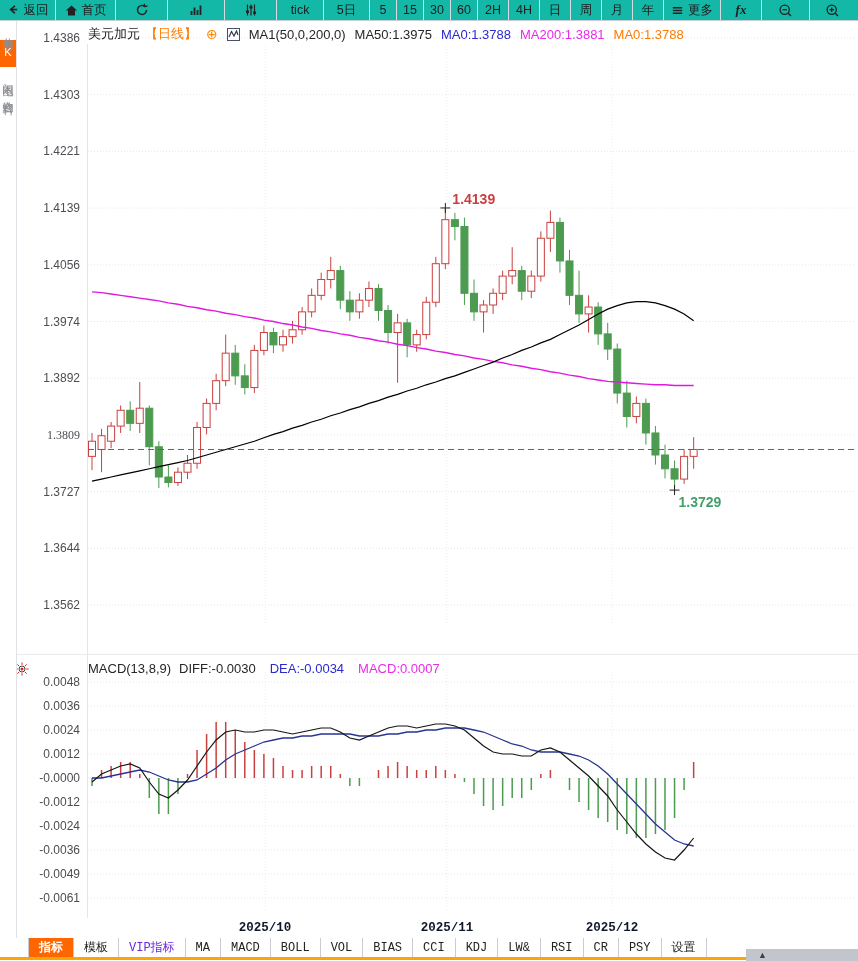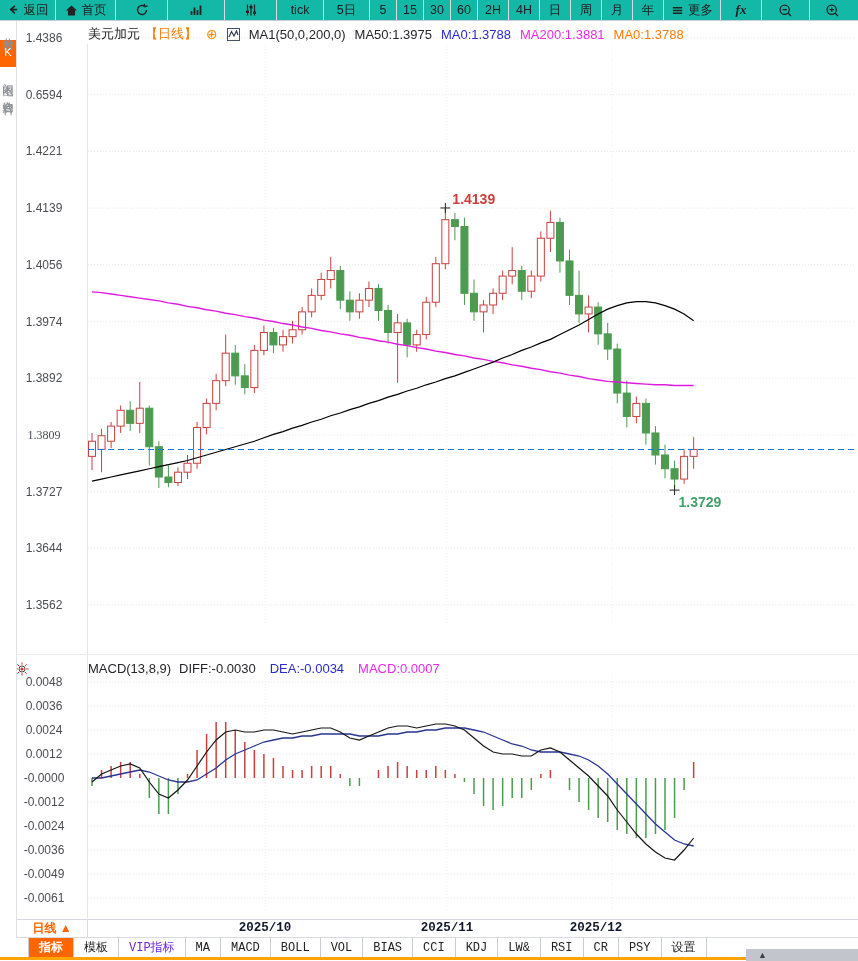--- a/index.html
+++ b/index.html
@@ -25,21 +25,21 @@
   .legend{position:absolute;left:88px;top:25px;display:flex;align-items:center;gap:9px;font-size:13px;color:#26262a;white-space:nowrap;z-index:3;}
   .legend .orange{color:#ff7a00;}
   .legend .blue{color:#2a2ad0;}
   .legend .magenta{color:#ea2bea;}
   .plus-glyph{color:#ff8800;font-size:14px;line-height:1;}
   .macd-legend{position:absolute;left:88px;top:661px;display:flex;align-items:center;gap:14px;font-size:13px;color:#26262a;white-space:nowrap;z-index:3;}
   .macd-legend .blue{color:#2a2ad0;}
   .macd-legend .magenta{color:#ea2bea;}
 
   
-  .ylabel{position:absolute;left:8px;width:72px;text-align:center;font-size:12px;color:#4c4d52;line-height:14px;z-index:2;}
+  .ylabel{position:absolute;left:8px;width:72px;text-align:right;font-size:12px;color:#4c4d52;line-height:14px;z-index:2;}
   .date-label{position:absolute;top:921px;width:80px;text-align:center;font-family:"Liberation Mono","DejaVu Sans Mono",monospace;font-weight:bold;font-size:12.5px;color:#0f172a;z-index:2;}
 
   
   .xaxis{position:absolute;left:17px;top:919px;width:841px;height:19px;border-top:1px solid #d7dae0;border-bottom:1px solid #d7dae0;z-index:2;}
   .period-btn{position:absolute;left:0;top:0;width:71px;height:17px;border-right:1px solid #d7dae0;color:#ff6600;font-weight:bold;font-size:12px;display:flex;align-items:center;justify-content:center;}
 
   
   .tabbar{position:absolute;left:0;top:938px;width:858px;height:19px;background:#fff;display:flex;z-index:4;}
   .tab-spacer{width:29px;height:100%;border-right:1px solid #c9cdd3;flex:none;}
   .tab{height:100%;display:flex;align-items:center;justify-content:center;padding:0 10px;border-right:1px solid #c9cdd3;font-family:"Liberation Mono","DejaVu Sans Mono",monospace;font-size:12px;color:#222;flex:none;white-space:nowrap;}
@@ -416,23 +416,20 @@
     <span class="orange">MA0:1.3788</span>
   </div>
 
   <div class="macd-legend">
     <span>MACD(13,8,9)</span>
     <span style="margin-left:-6px">DIFF:-0.0030</span>
     <span class="blue">DEA:-0.0034</span>
     <span class="magenta">MACD:0.0007</span>
   </div>
 
-  <div class="xaxis">
-    <div class="period-btn">日线 ▲</div>
-  </div>
 
   <div class="tabbar">
     <div class="tab-spacer"></div>
     <div class="tab active">指标</div>
     <div class="tab">模板</div>
     <div class="tab vip">VIP指标</div>
     <div class="tab">MA</div>
     <div class="tab">MACD</div>
     <div class="tab">BOLL</div>
     <div class="tab">VOL</div>
@@ -445,21 +442,21 @@
     <div class="tab">PSY</div>
     <div class="tab">设置</div>
   </div>
   <div class="orange-line"></div>
   <div class="scroll-corner">
       <span class="tri">▲</span>
     </div>
 
 
 <div class="ylabel" style="top: 31px;">1.4386</div>
-    <div class="ylabel" style="top: 87.7px;">0.6594</div>
+    <div class="ylabel" style="top: 87.7px;">1.4303</div>
     <div class="ylabel" style="top: 144.4px;">1.4221</div>
     <div class="ylabel" style="top: 201.1px;">1.4139</div>
     <div class="ylabel" style="top: 257.8px;">1.4056</div>
     <div class="ylabel" style="top: 314.5px;">1.3974</div>
     <div class="ylabel" style="top: 371.2px;">1.3892</div>
     <div class="ylabel" style="top: 427.9px; font-family: Liberation Serif, serif;">1.3809</div>
     <div class="ylabel" style="top: 484.6px;">1.3727</div>
     <div class="ylabel" style="top: 541.3px;">1.3644</div>
     <div class="ylabel" style="top: 598px;">1.3562</div>
     <div class="ylabel" style="top: 675px;">0.0048</div>
@@ -467,14 +464,14 @@
     <div class="ylabel" style="top: 723px;">0.0024</div>
     <div class="ylabel" style="top: 747px;">0.0012</div>
     <div class="ylabel" style="top: 771px;">-0.0000</div>
     <div class="ylabel" style="top: 795px;">-0.0012</div>
     <div class="ylabel" style="top: 819px;">-0.0024</div>
     <div class="ylabel" style="top: 843px;">-0.0036</div>
     <div class="ylabel" style="top: 867px;">-0.0049</div>
     <div class="ylabel" style="top: 891px;">-0.0061</div>
     <div class="date-label" style="left: 225px;">2025/10</div>
     <div class="date-label" style="left: 407px;">2025/11</div>
-    <div class="date-label" style="left: 556px;">2025/12</div>
+    <div class="date-label" style="left: 572px;">2025/12</div>
   </div>
 
 </body></html>

